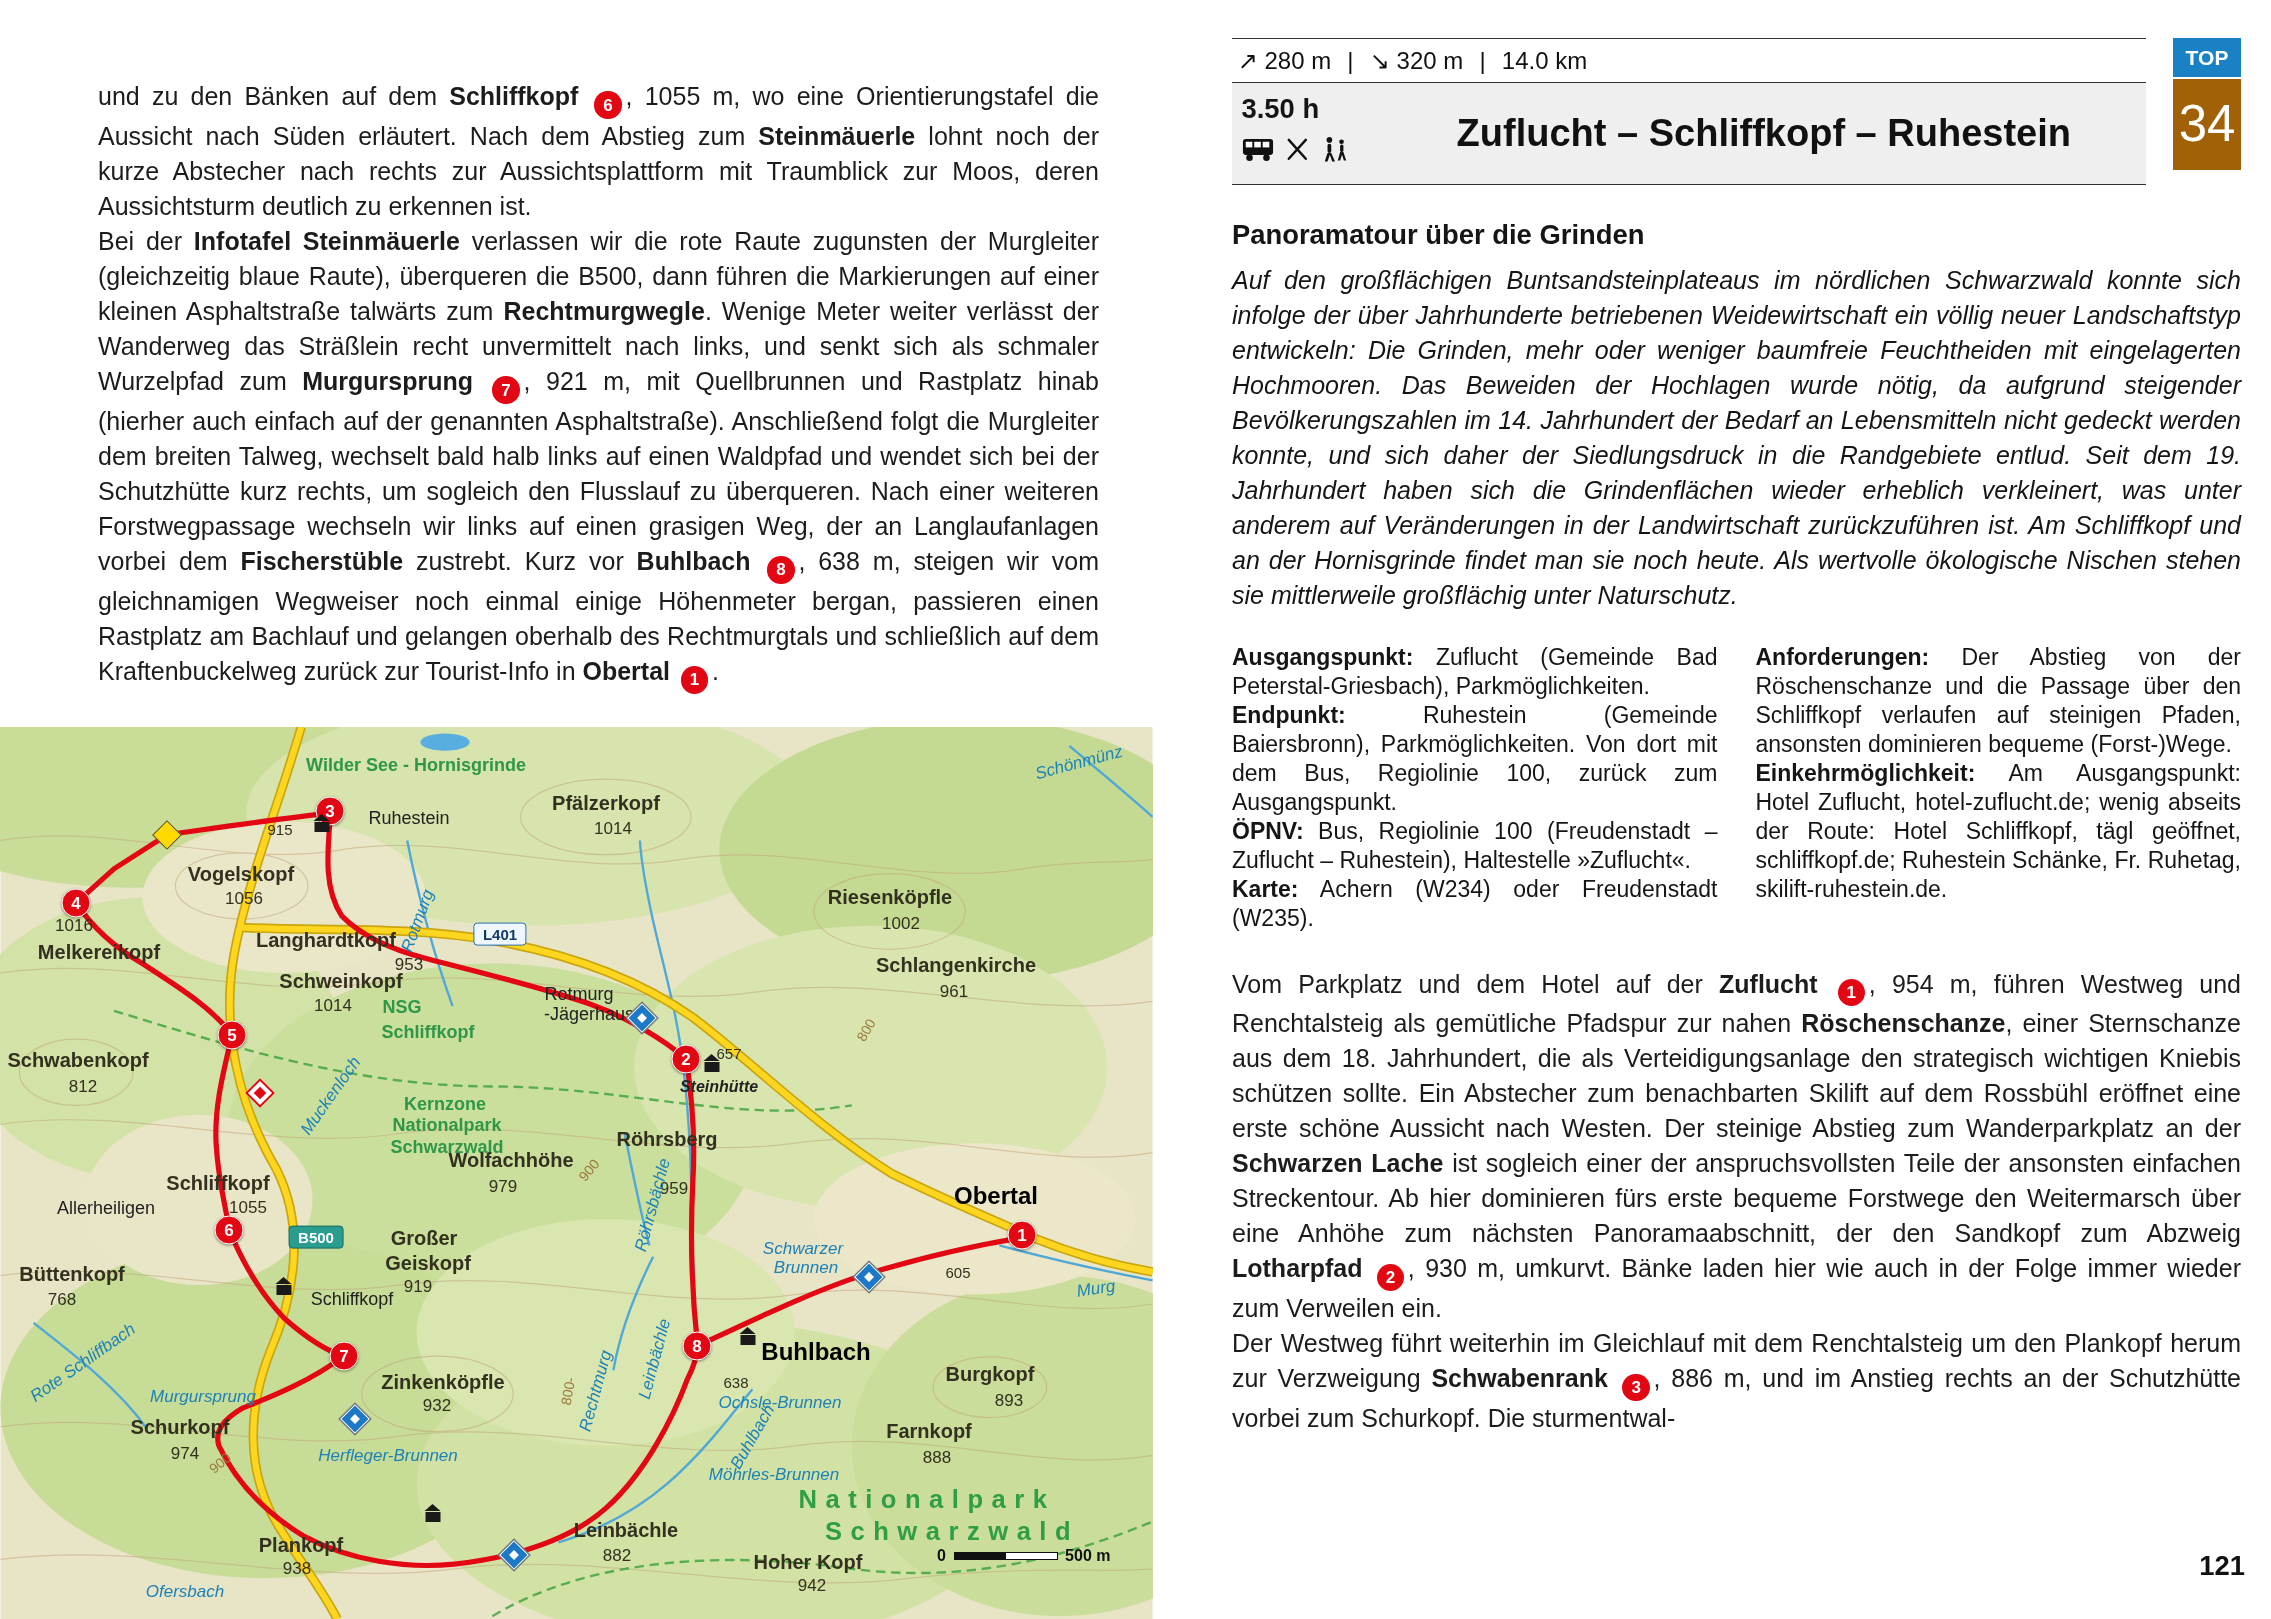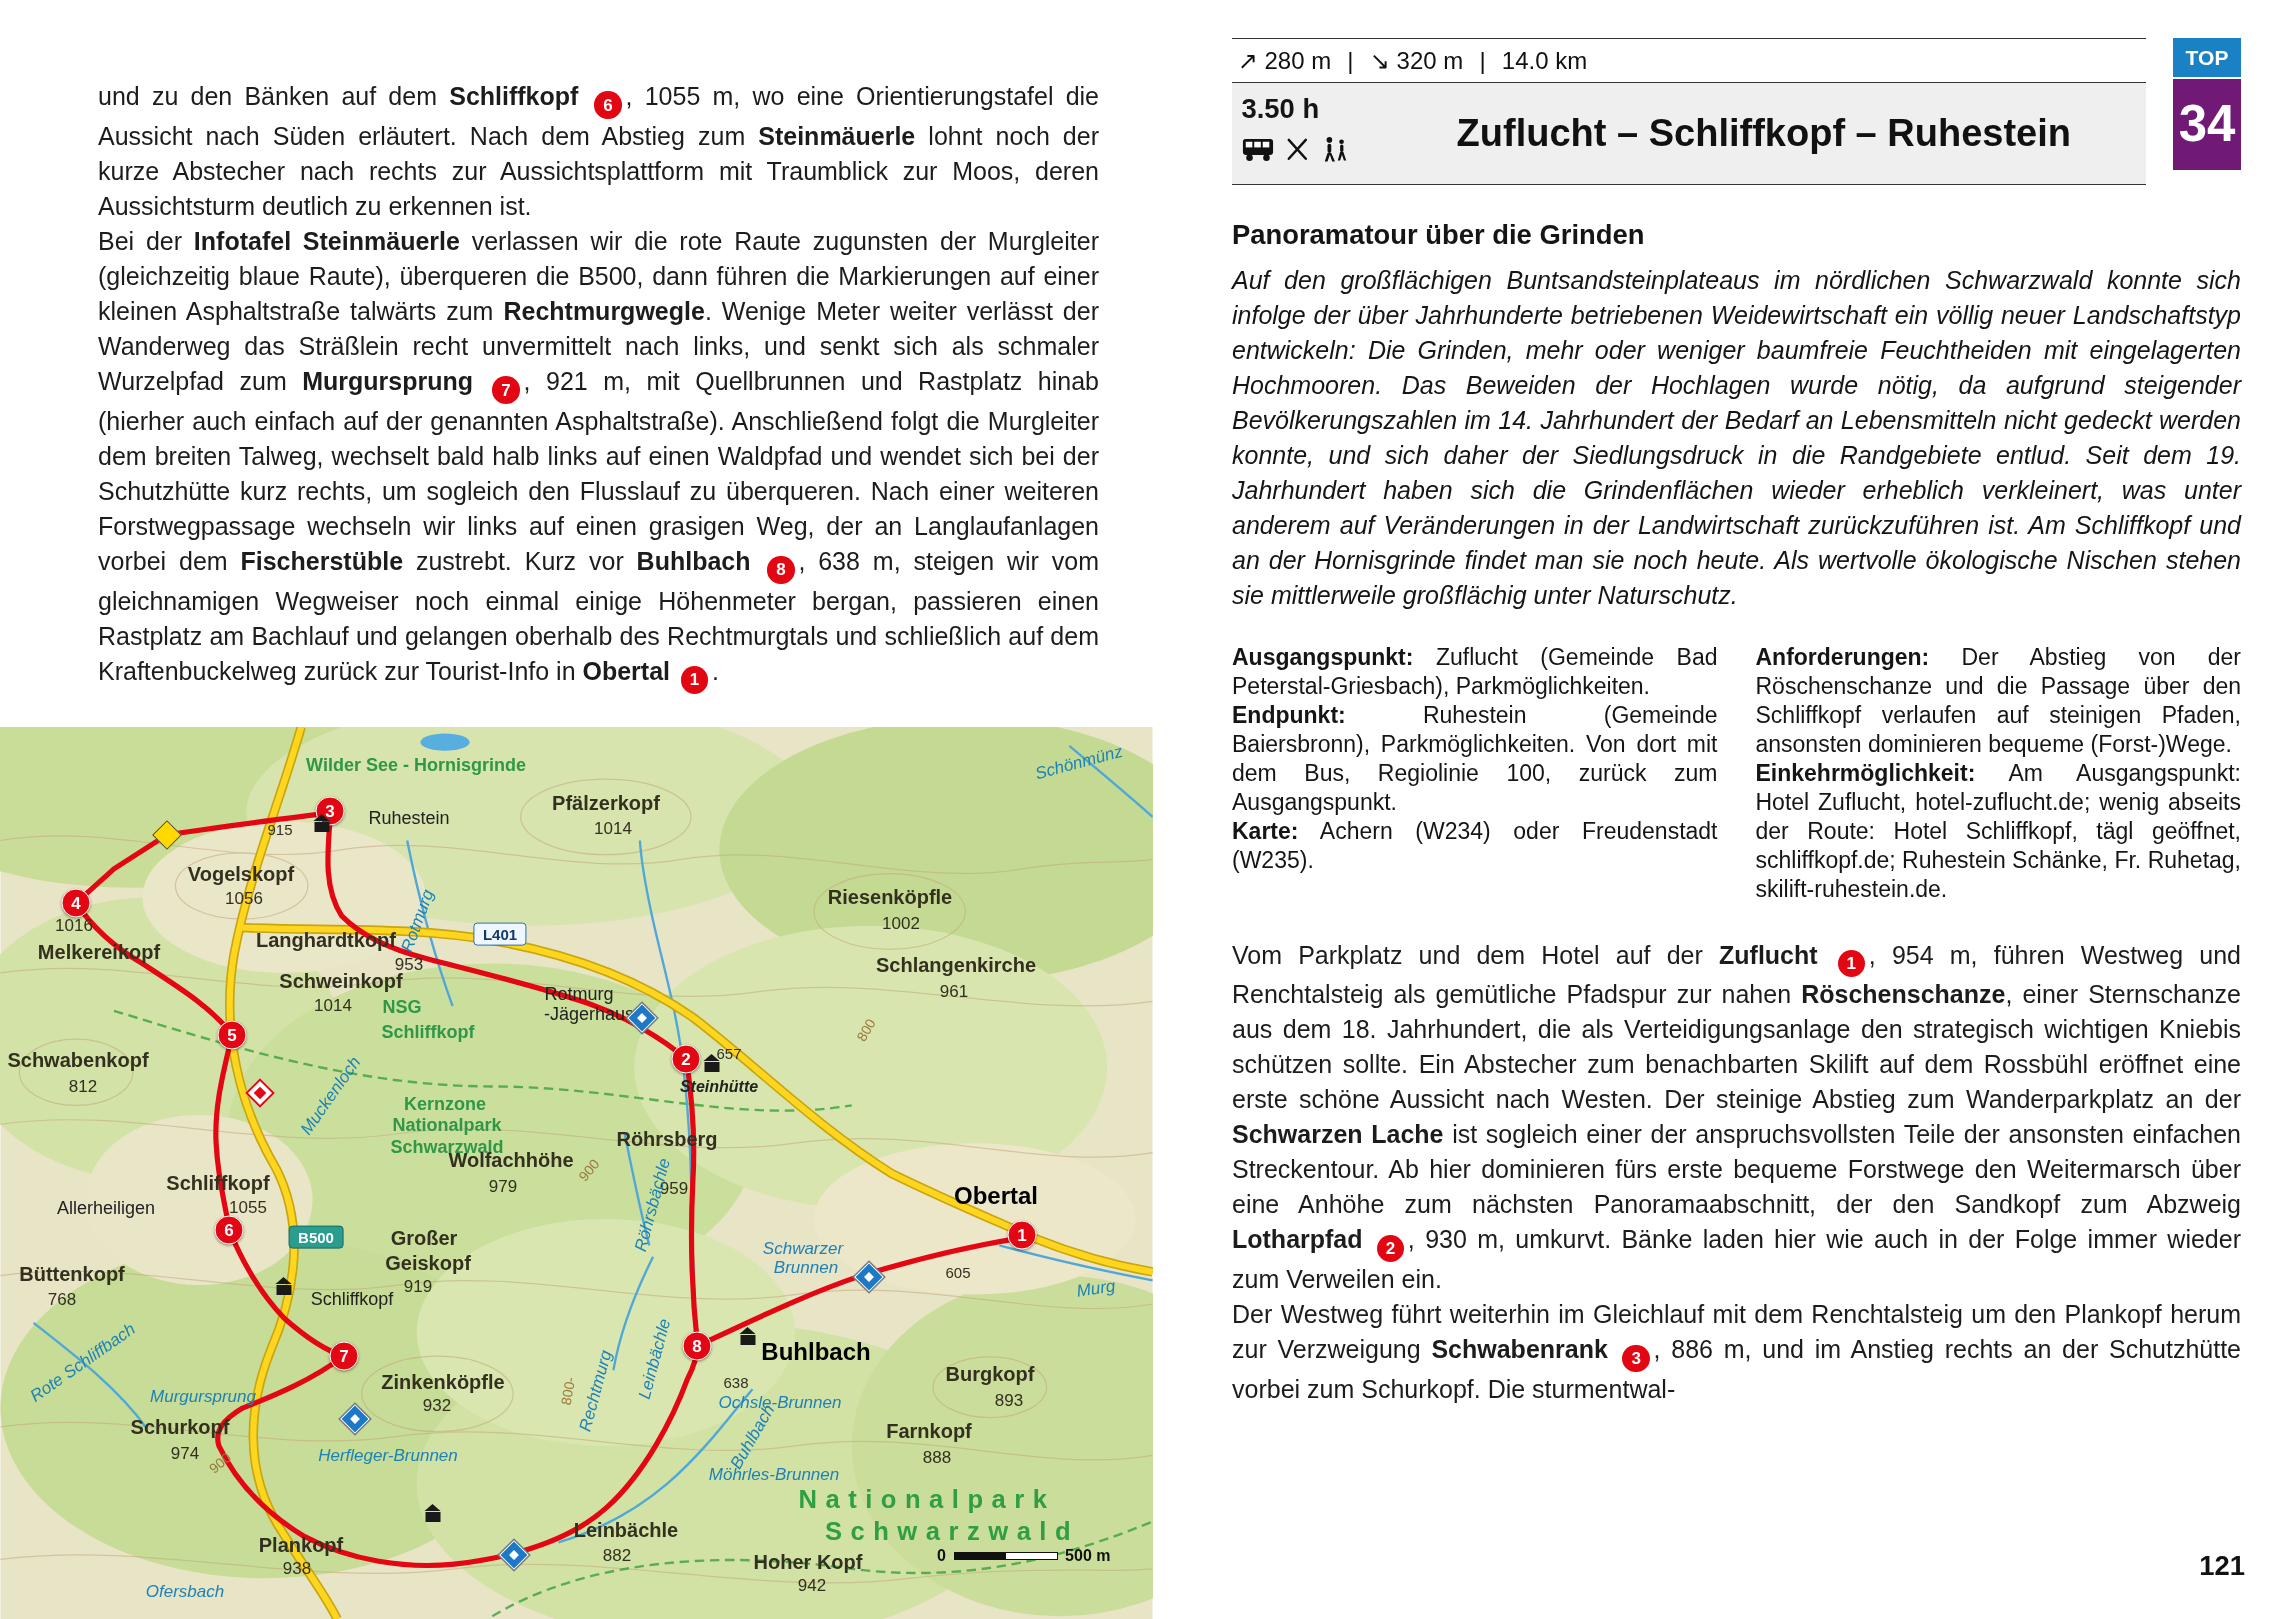--- a/index.html
+++ b/index.html
@@ -72,21 +72,21 @@
                 border-bottom:1.9px solid #333; display:flex; align-items:center; }
   .time-block { position:absolute; left:9.5px; top:9.5px; }
   .time { font-size:27.4px; font-weight:bold; }
   .icon-row { display:flex; gap:11.4px; margin-top:11.4px; align-items:center; }
   .route-title { width:100%; text-align:center; font-size:38px; font-weight:bold;
                  color:#111; padding-left:161px; padding-right:11.4px; }
 
   .badge { position:absolute; top:0; right:0; width:68px; }
   .badge-top { background:#1a82c4; color:#fff; font-weight:bold; font-size:21px;
                text-align:center; padding:7.6px 0; border-bottom:2.8px solid #fff; }
-  .badge-num { background:#701a75; color:#fff; font-weight:bold; font-size:51px;
+  .badge-num { background:#a16207; color:#fff; font-weight:normal; font-size:51px;
                text-align:center; padding:15px 0 17px; }
 
   .section-heading { font-size:27.4px; font-weight:bold; margin:34px 0 11.4px; }
   .intro-text { font-size:25px; line-height:35px; font-style:italic; text-align:justify; }
 
   .infobox { display:flex; gap:38px; margin-top:30px; }
   .info-col { width:50%; font-size:23px; line-height:29px; text-align:justify; }
   .info-item { margin:0; }
 
   .body-paragraphs { margin-top:34px; }
@@ -333,20 +333,21 @@
     </div>
   </div>
 
   <h2 class="section-heading">Panoramatour über die Grinden</h2>
   <p class="intro-text">Auf den großflächigen Buntsandsteinplateaus im nördlichen Schwarzwald konnte sich infolge der über Jahrhunderte betriebenen Weidewirtschaft ein völlig neuer Landschaftstyp entwickeln: Die Grinden, mehr oder weniger baumfreie Feuchtheiden mit eingelagerten Hochmooren. Das Beweiden der Hochlagen wurde nötig, da aufgrund steigender Bevölkerungszahlen im 14. Jahrhundert der Bedarf an Lebensmitteln nicht gedeckt werden konnte, und sich daher der Siedlungsdruck in die Randgebiete entlud. Seit dem 19. Jahrhundert haben sich die Grindenflächen wieder erheblich verkleinert, was unter anderem auf Veränderungen in der Landwirtschaft zurückzuführen ist. Am Schliffkopf und an der Hornisgrinde findet man sie noch heute. Als wertvolle ökologische Nischen stehen sie mittlerweile großflächig unter Naturschutz.</p>
 
   <div class="infobox">
     <div class="info-col">
         <p class="info-item"><b>Ausgangspunkt:</b> Zuflucht (Gemeinde Bad Peterstal-Griesbach), Parkmöglichkeiten.</p>
         <p class="info-item"><b>Endpunkt:</b> Ruhestein (Gemeinde Baiersbronn), Parkmöglichkeiten. Von dort mit dem Bus, Regiolinie 100, zurück zum Ausgangspunkt.</p>
+        <p class="info-item"><b>ÖPNV:</b> Bus, Regiolinie 100 (Freudenstadt – Zuflucht – Ruhestein), Haltestelle »Zuflucht«.</p>
         <p class="info-item"><b>Karte:</b> Achern (W234) oder Freudenstadt (W235).</p>
       </div>
     <div class="info-col">
         <p class="info-item"><b>Anforderungen:</b> Der Abstieg von der Röschenschanze und die Passage über den Schliffkopf verlaufen auf steinigen Pfaden, ansonsten dominieren bequeme (Forst-)Wege.</p>
         <p class="info-item"><b>Einkehrmöglichkeit:</b> Am Ausgangspunkt: Hotel Zuflucht, hotel-zuflucht.de; wenig abseits der Route: Hotel Schliffkopf, tägl geöffnet, schliffkopf.de; Ruhestein Schänke, Fr. Ruhetag, skilift-ruhestein.de.</p>
       </div>
   </div>
 
   <div class="body-paragraphs body-text">
     <p>Vom Parkplatz und dem Hotel auf der <b>Zuflucht</b> <span class="tmark">1</span>, 954 m, führen Westweg und Renchtalsteig als gemütliche Pfadspur zur nahen <b>Röschenschanze</b>, einer Sternschanze aus dem 18. Jahrhundert, die als Verteidigungsanlage den strategisch wichtigen Kniebis schützen sollte. Ein Abstecher zum benachbarten Skilift auf dem Rossbühl eröffnet eine erste schöne Aussicht nach Westen. Der steinige Abstieg zum Wanderparkplatz an der <b>Schwarzen Lache</b> ist sogleich einer der anspruchsvollsten Teile der ansonsten einfachen Streckentour. Ab hier dominieren fürs erste bequeme Forstwege den Weitermarsch über eine Anhöhe zum nächsten Panoramaabschnitt, der den Sandkopf zum Abzweig <b>Lotharpfad</b> <span class="tmark">2</span>, 930 m, umkurvt. Bänke laden hier wie auch in der Folge immer wieder zum Verweilen ein.</p>

